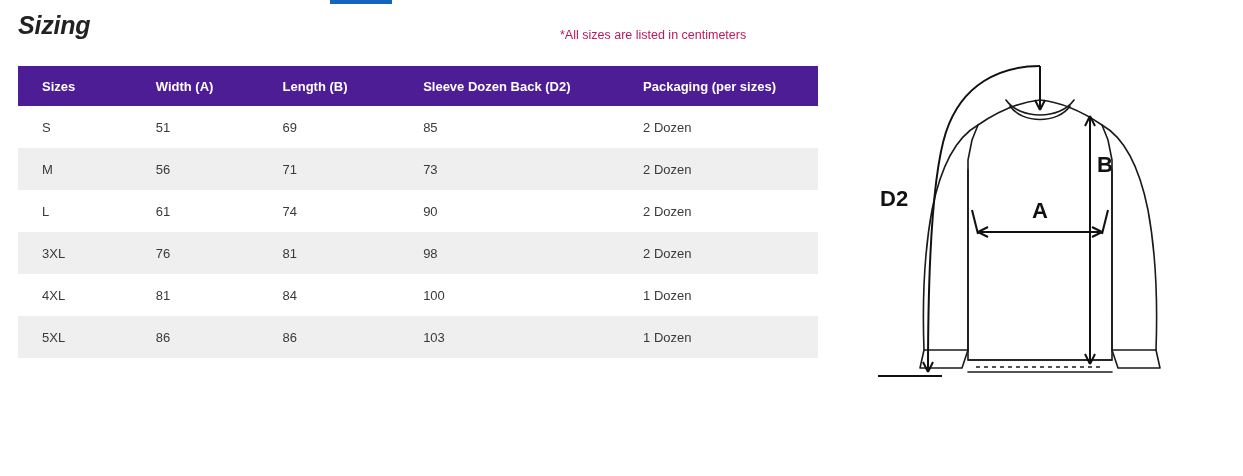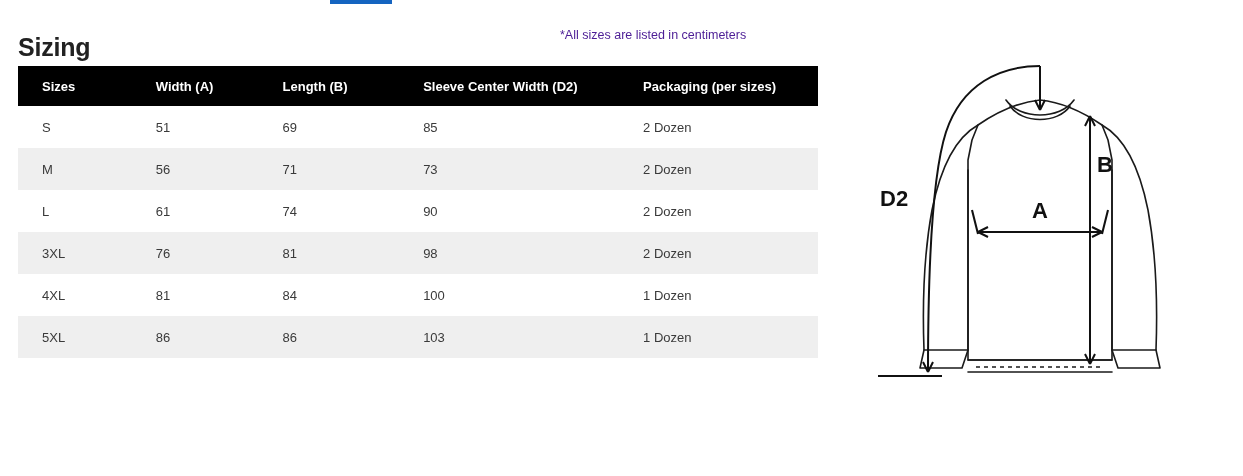--- a/index.html
+++ b/index.html
@@ -25,49 +25,50 @@
     left: 330px;
     top: 0px;
     width: 62px;
     height: 4px;
     background: #1564c0;
   }
   
   .left-col {
     position: absolute;
     left: 18px;
-    top: 30px;
+    top: 8px;
     width: 800px;
+    font-style: italic;
   }
   .sizing-title {
     font-size: 25px;
     font-weight: bold;
     color: #222222;
     letter-spacing: -0.2px;
     margin: 0;
     line-height: 34px;
   }
   .note {
     position: absolute;
     left: 560px;
     top: 28px;
     font-size: 12.5px;
-    color: #4c1d95;
+    color: #be185d;
     white-space: nowrap;
   }
   table.sizing-table {
     position: absolute;
     left: 18px;
     top: 66px;
     width: 800px;
     border-collapse: collapse;
     font-size: 13px;
   }
   table.sizing-table thead th {
-    background: #000000;
+    background: #4c1d95;
     color: #ffffff;
     font-size: 13px;
     font-weight: bold;
     text-align: left;
     padding: 12px 0 12px 0;
     height: 16px;
   }
   table.sizing-table tbody td {
     padding: 0;
     height: 42px;
@@ -113,21 +114,21 @@
   </div>
 
   <div class="note">*All sizes are listed in centimeters</div>
 
   <table class="sizing-table">
     <thead>
       <tr>
         <th class="c0">Sizes</th>
         <th class="c1">Width (A)</th>
         <th class="c2">Length (B)</th>
-        <th class="c3">Sleeve Center Width (D2)</th>
+        <th class="c3">Sleeve Dozen Back (D2)</th>
         <th class="c4">Packaging (per sizes)</th>
       </tr>
     </thead>
     <tbody>
       <tr>
         <td class="c0">S</td>
         <td class="c1">51</td>
         <td class="c2">69</td>
         <td class="c3">85</td>
         <td class="c4">2 Dozen</td>

